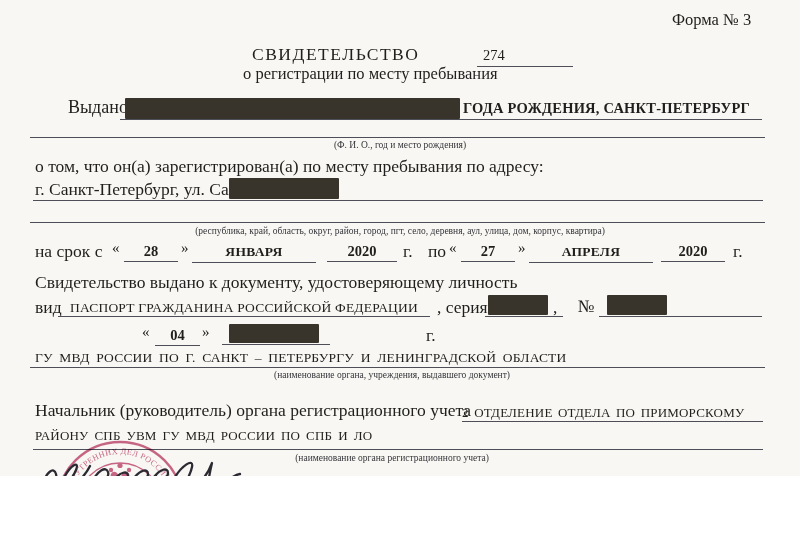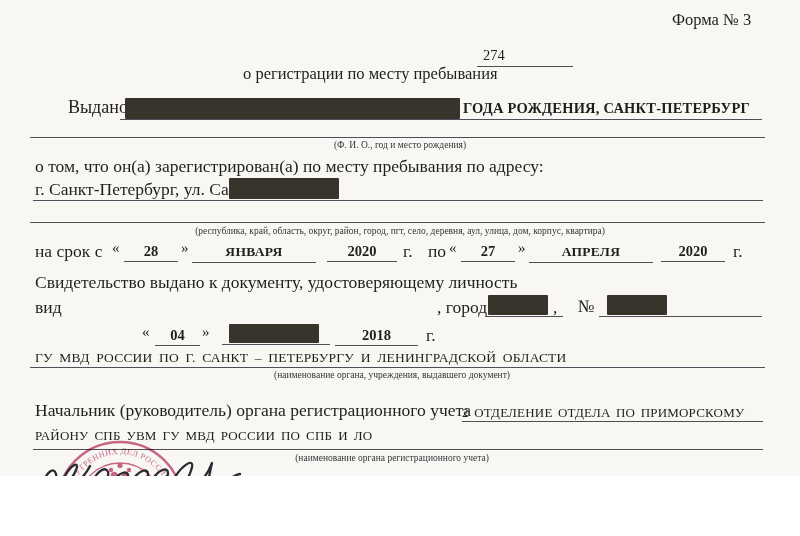--- a/index.html
+++ b/index.html
@@ -65,20 +65,21 @@
 
   .stamp{position:absolute;left:35px;top:420px;width:170px;height:170px;color:var(--stamp,#c5537a);opacity:.88;mix-blend-mode:multiply;}
   .sig{position:absolute;left:28px;top:452px;width:245px;height:52px;color:var(--signature_ink,#2b2a33);}
 </style>
 </head>
 <body>
 
 <div class="page">
 
   <div class="abs form-label">Форма № 3</div>
+  <div class="abs title-name">СВИДЕТЕЛЬСТВО</div>
   <div class="abs title-num">274</div>
   <div class="rule" style="left:477px;top:66px;width:96px;"></div>
   <div class="abs subtitle">о регистрации по месту пребывания</div>
 
   <div class="abs issued-label">Выдано</div>
   <div class="rule" style="left:120px;top:119px;width:642px;"></div>
   <div class="redaction" style="left:125px;top:98px;width:335px;height:21px;"></div>
   <div class="abs issued-suffix">ГОДА РОЖДЕНИЯ, САНКТ-ПЕТЕРБУРГ</div>
   <div class="rule" style="left:30px;top:137px;width:735px;"></div>
   <div class="cap" style="left:400px;top:140px;">(Ф. И. О., год и место рождения)</div>
@@ -100,34 +101,34 @@
   <div class="abs body-t t-po">по</div>
   <span class="abs q t-lq2">«</span>
   <div class="cell num" style="left:461px;top:239px;width:54px;">27</div>
   <span class="abs q t-rq2">»</span>
   <div class="cell month" style="left:529px;top:239px;width:124px;">АПРЕЛЯ</div>
   <div class="cell num" style="left:661px;top:239px;width:64px;">2020</div>
   <div class="abs body-t t-g2">г.</div>
 
   <div class="abs body-t doc-intro">Свидетельство выдано к документу, удостоверяющему личность</div>
   <div class="abs body-t v-label">вид</div>
-  <div class="abs body-t v-series-label">, город</div>
+  <div class="cell plain caps" style="left:58px;top:295px;width:372px;">ПАСПОРТ ГРАЖДАНИНА РОССИЙСКОЙ ФЕДЕРАЦИИ</div>
+  <div class="abs body-t v-series-label">, серия</div>
   <div class="rule" style="left:485px;top:316px;width:78px;"></div>
   <div class="redaction" style="left:488px;top:295px;width:60px;height:20px;"></div>
   <div class="abs body-t v-comma">,</div>
   <div class="abs body-t v-num-label">№</div>
   <div class="rule" style="left:599px;top:316px;width:163px;"></div>
   <div class="redaction" style="left:607px;top:295px;width:60px;height:20px;"></div>
 
   <span class="abs q d-lq">«</span>
   <div class="cell num" style="left:155px;top:323px;width:45px;">04</div>
   <span class="abs q d-rq">»</span>
   <div class="rule" style="left:222px;top:344px;width:108px;"></div>
   <div class="redaction" style="left:229px;top:324px;width:90px;height:19px;"></div>
-  <div class="cell num" style="left:335px;top:323px;width:83px;">2018</div>
   <div class="abs body-t d-g">г.</div>
 
   <div class="abs issuer">ГУ МВД РОССИИ ПО Г. САНКТ – ПЕТЕРБУРГУ И ЛЕНИНГРАДСКОЙ ОБЛАСТИ</div>
   <div class="rule" style="left:30px;top:367px;width:735px;"></div>
   <div class="cap" style="left:392px;top:370px;">(наименование органа, учреждения, выдавшего документ)</div>
 
   <div class="abs body-t head-label">Начальник (руководитель) органа регистрационного учета</div>
   <div class="cell plain" style="left:462px;top:398px;width:301px;height:23px;font-size:13px;justify-content:flex-start;letter-spacing:.2px;word-spacing:2px;">2 ОТДЕЛЕНИЕ ОТДЕЛА ПО ПРИМОРСКОМУ</div>
   <div class="abs head-v2">РАЙОНУ СПБ УВМ ГУ МВД РОССИИ ПО СПБ И ЛО</div>
   <div class="rule" style="left:33px;top:449px;width:730px;"></div>

